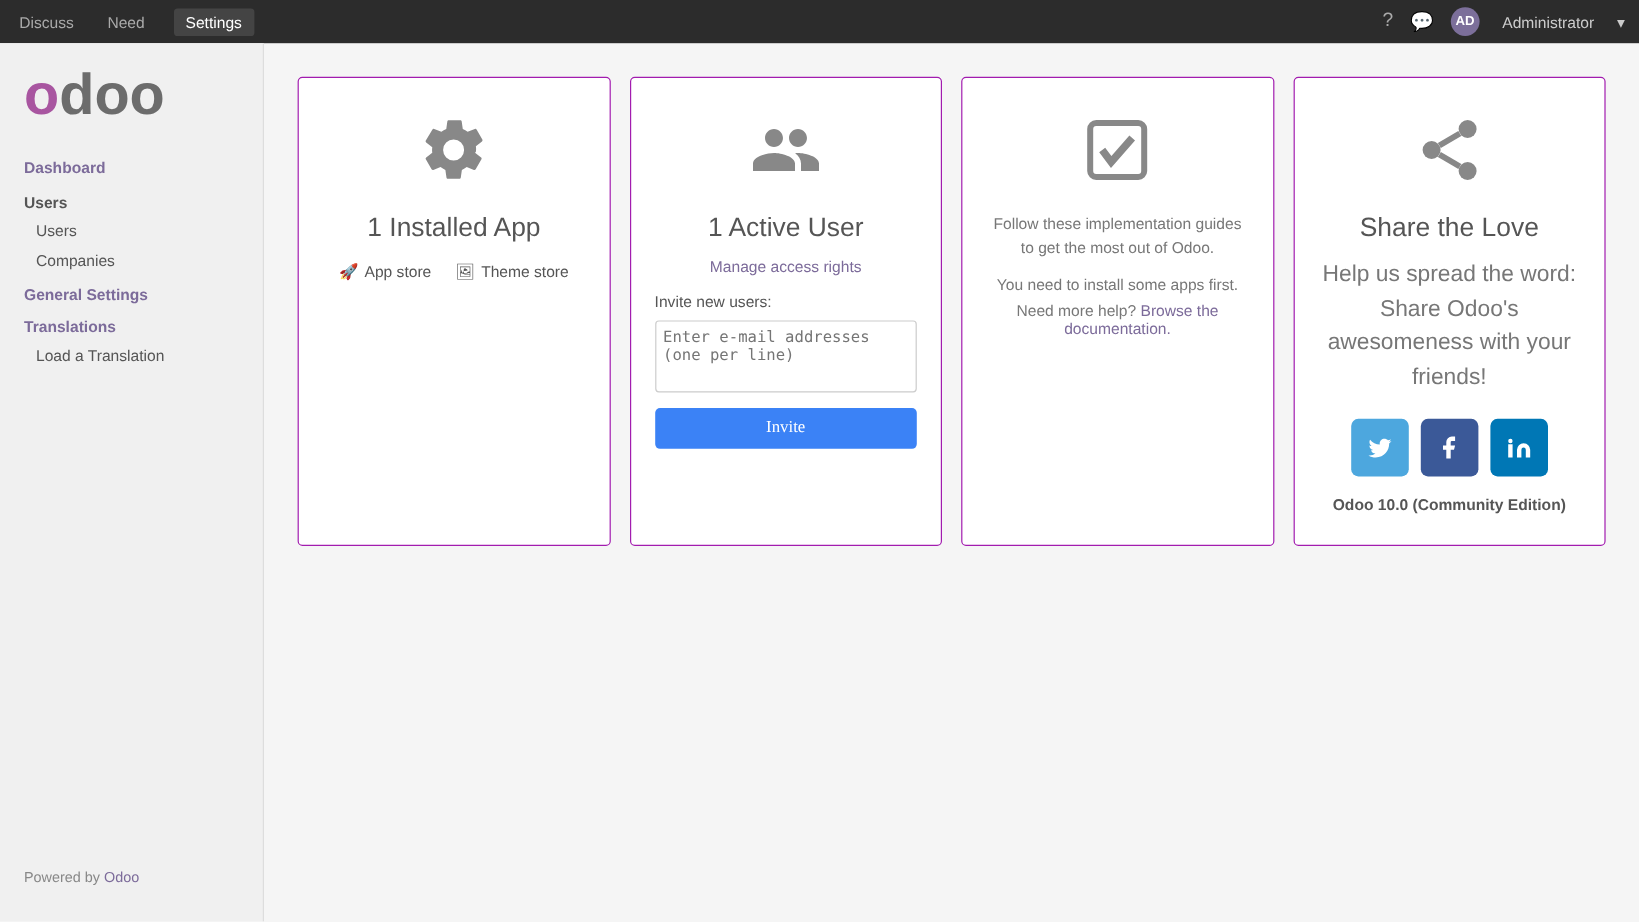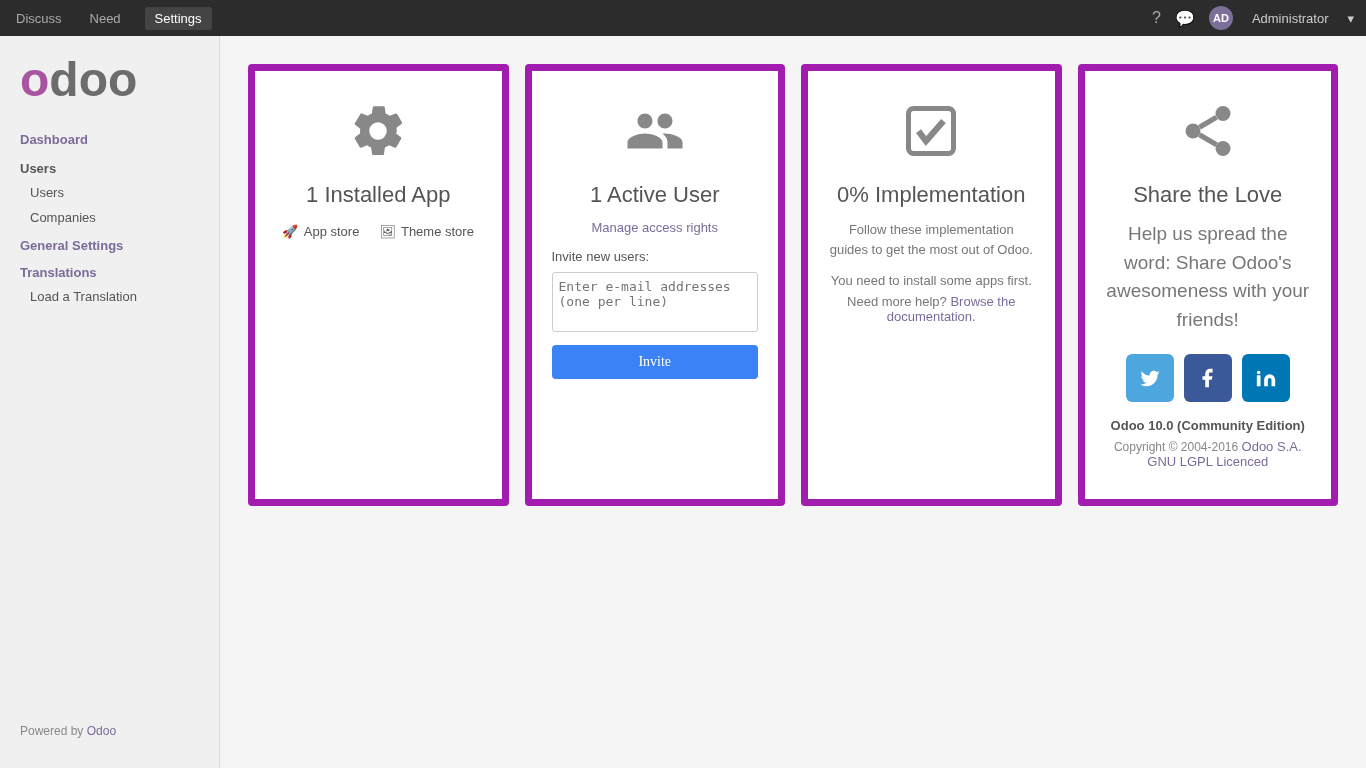--- a/index.html
+++ b/index.html
@@ -114,21 +114,21 @@
     }
     .cards-row {
       display: flex;
       gap: 0;
       flex-wrap: nowrap;
     }
 
     
     .card {
       background: #fff;
-      border: 7px solid #a21caf;
+      border: 1px solid #a21caf;
       border-radius: 4px;
       padding: 30px 20px 20px;
       display: flex;
       flex-direction: column;
       align-items: center;
       text-align: center;
       margin: 8px;
     }
     .card-installed { flex: 1; min-width: 240px; }
     .card-users { flex: 1; min-width: 260px; }
@@ -310,21 +310,20 @@
         </div>
       </div>
 
       <div class="card card-implementation">
         <div class="card-icon">
           <svg width="60" height="60" viewBox="0 0 24 24" fill="none" stroke="#888" stroke-width="2">
             <rect x="3" y="3" width="18" height="18" rx="2" stroke="#888" fill="none"></rect>
             <polyline points="7,12 10,16 17,8" stroke="#888" stroke-width="2.5" fill="none"></polyline>
           </svg>
         </div>
-        <div class="card-title">0% Implementation</div>
         <p class="card-impl-text">Follow these implementation guides to get the most out of Odoo.</p>
         <p class="card-impl-sub">You need to install some apps first.</p>
         <p class="card-impl-sub">
           <span>Need more help?</span>
           <a class="card-link">Browse the documentation.</a>
         </p>
       </div>
 
       <div class="card card-share">
         <div class="card-icon">
@@ -349,22 +348,17 @@
                 <path d="M17 2h-3a5 5 0 0 0-5 5v3H6v4h3v8h4v-8h3l1-4h-4V7a1 1 0 0 1 1-1h3z"></path>
               </svg>
           </a>
           <a class="social-btn social-linkedin" title="LinkedIn">
             <svg width="22" height="22" viewBox="0 0 24 24" fill="white">
                 <path d="M16 8a6 6 0 0 1 6 6v7h-4v-7a2 2 0 0 0-2-2 2 2 0 0 0-2 2v7h-4v-7a6 6 0 0 1 6-6zM2 9h4v12H2zm2-5a2 2 0 1 1 0 4 2 2 0 0 1 0-4z"></path>
               </svg>
           </a>
         </div>
         <div class="share-version">Odoo 10.0 (Community Edition)</div>
-        <div class="share-copyright">
-          <span>Copyright © 2004-2016 </span><a class="card-link">Odoo S.A.</a>
-          <span> </span>
-          <a class="card-link">GNU LGPL Licenced</a>
-        </div>
       </div>
 
     </div>
   </main>
 </div>
 
 </body></html>

